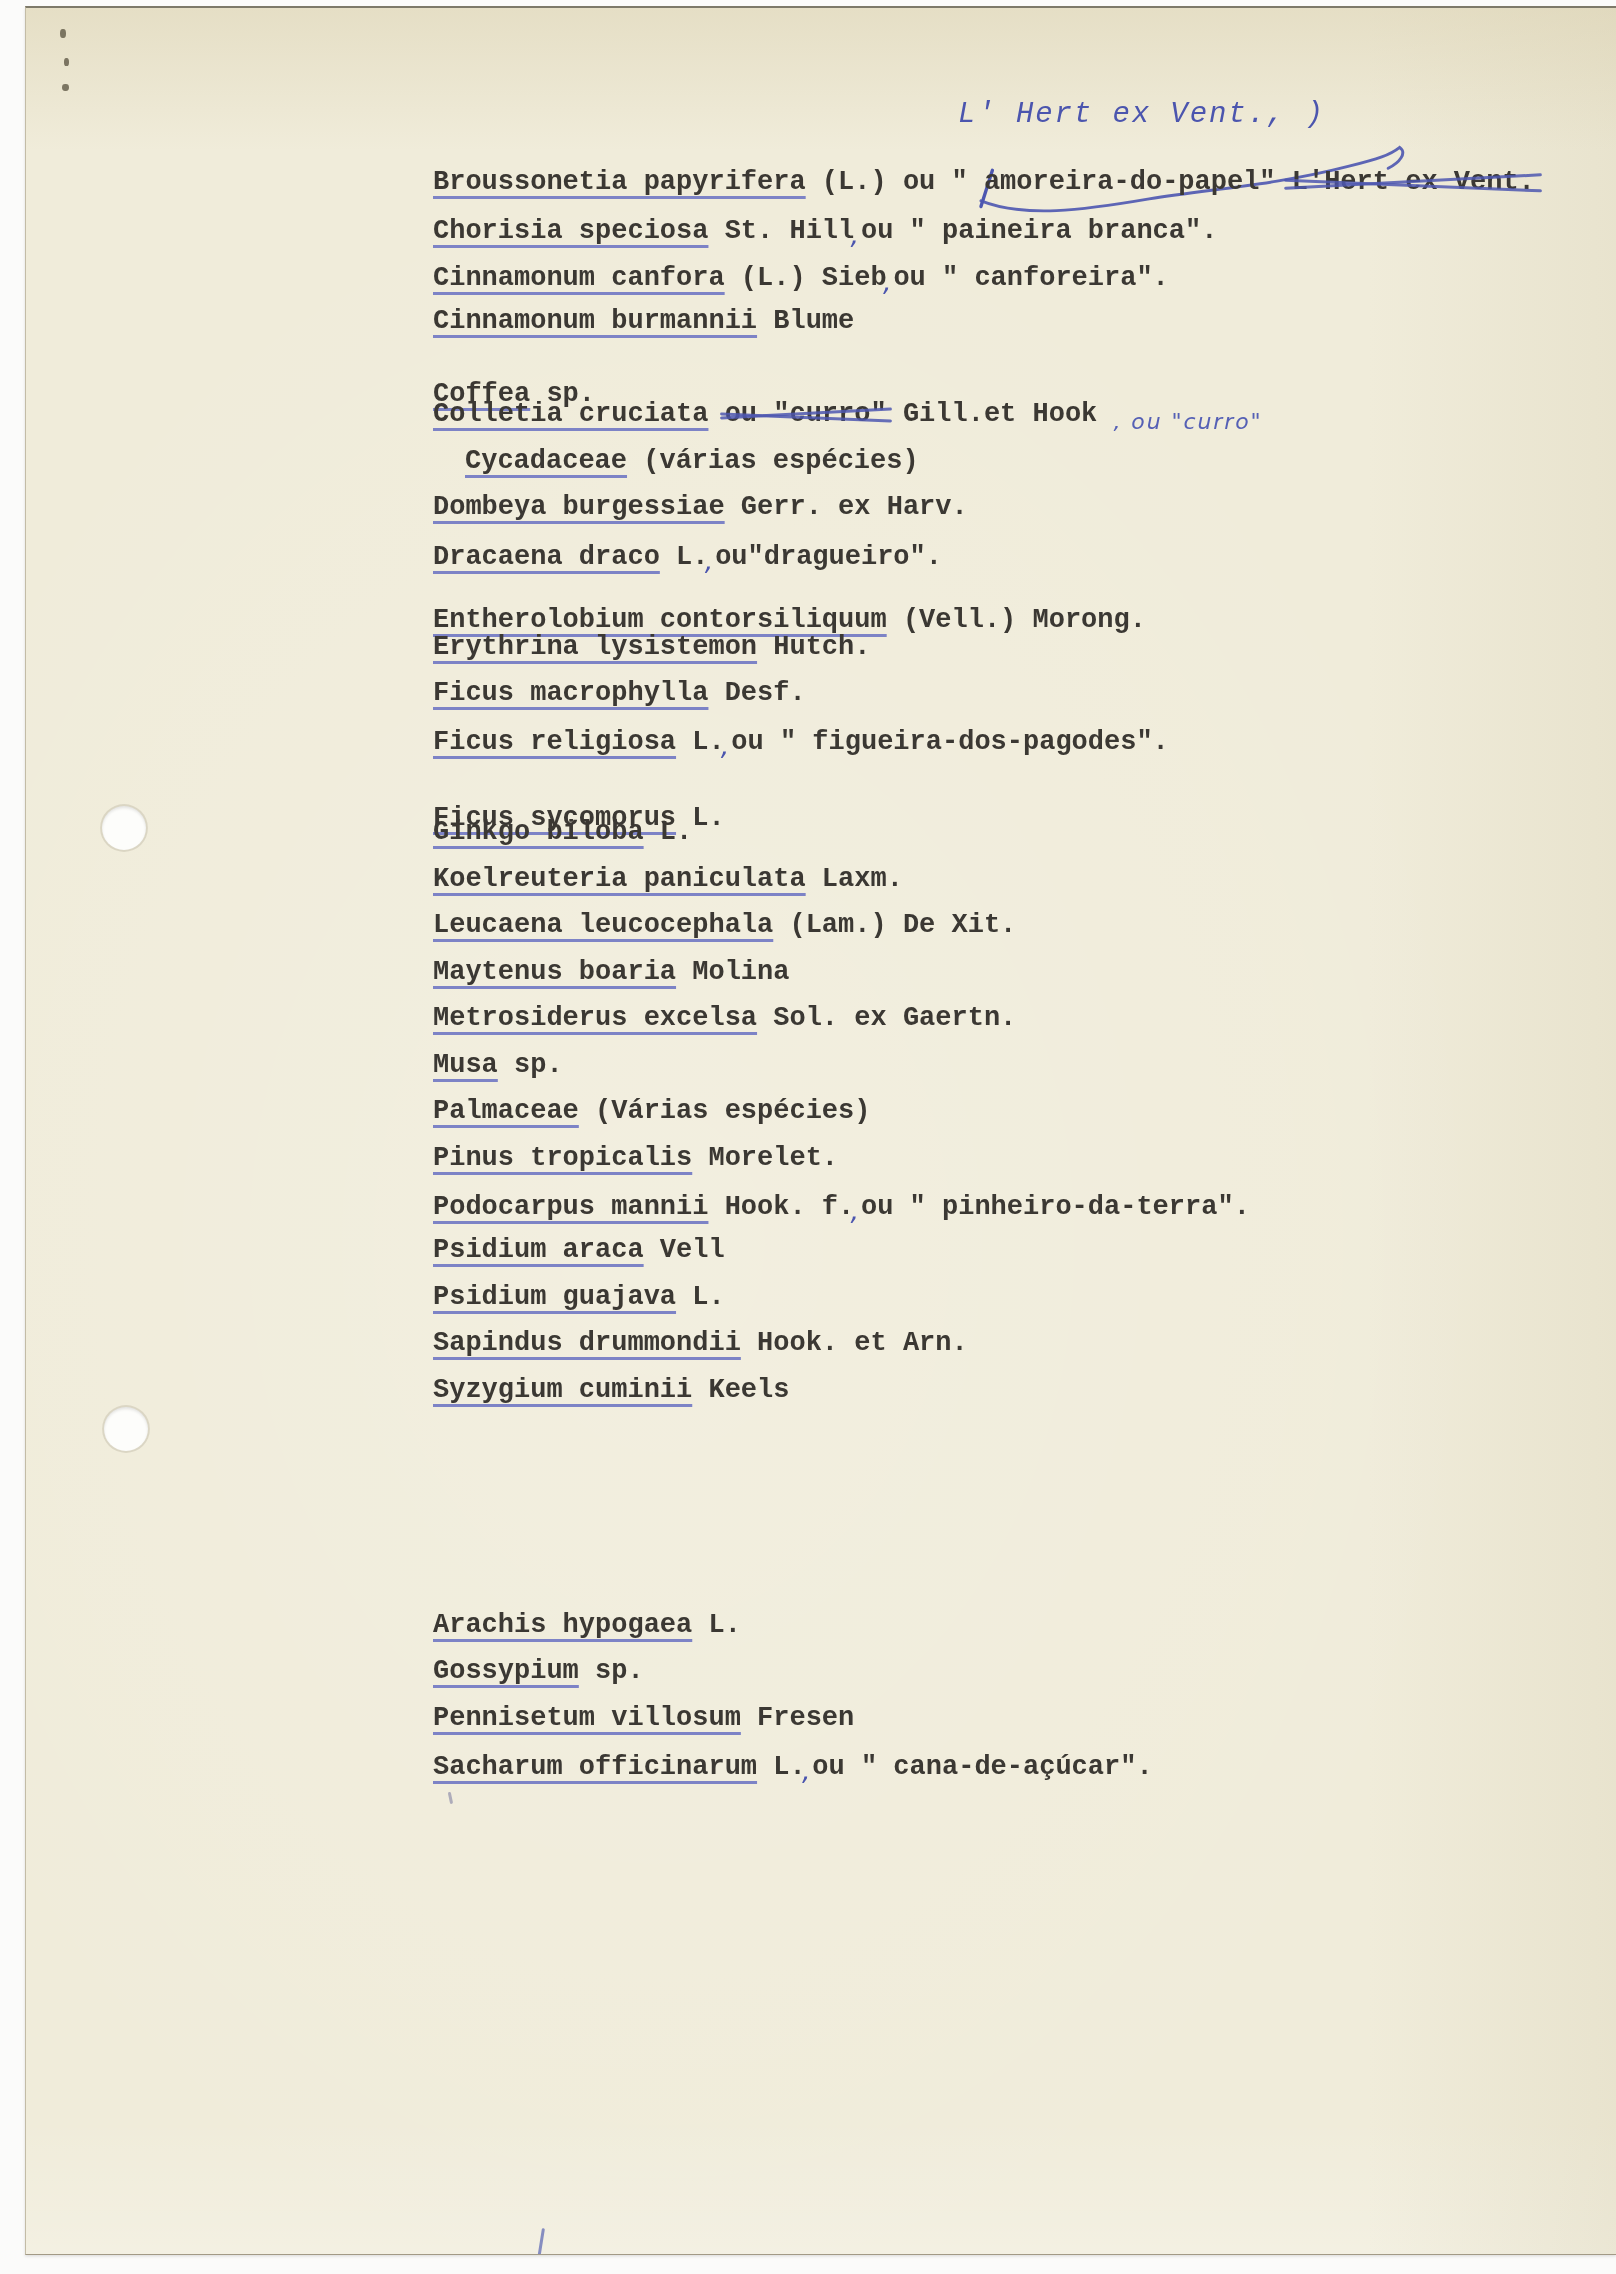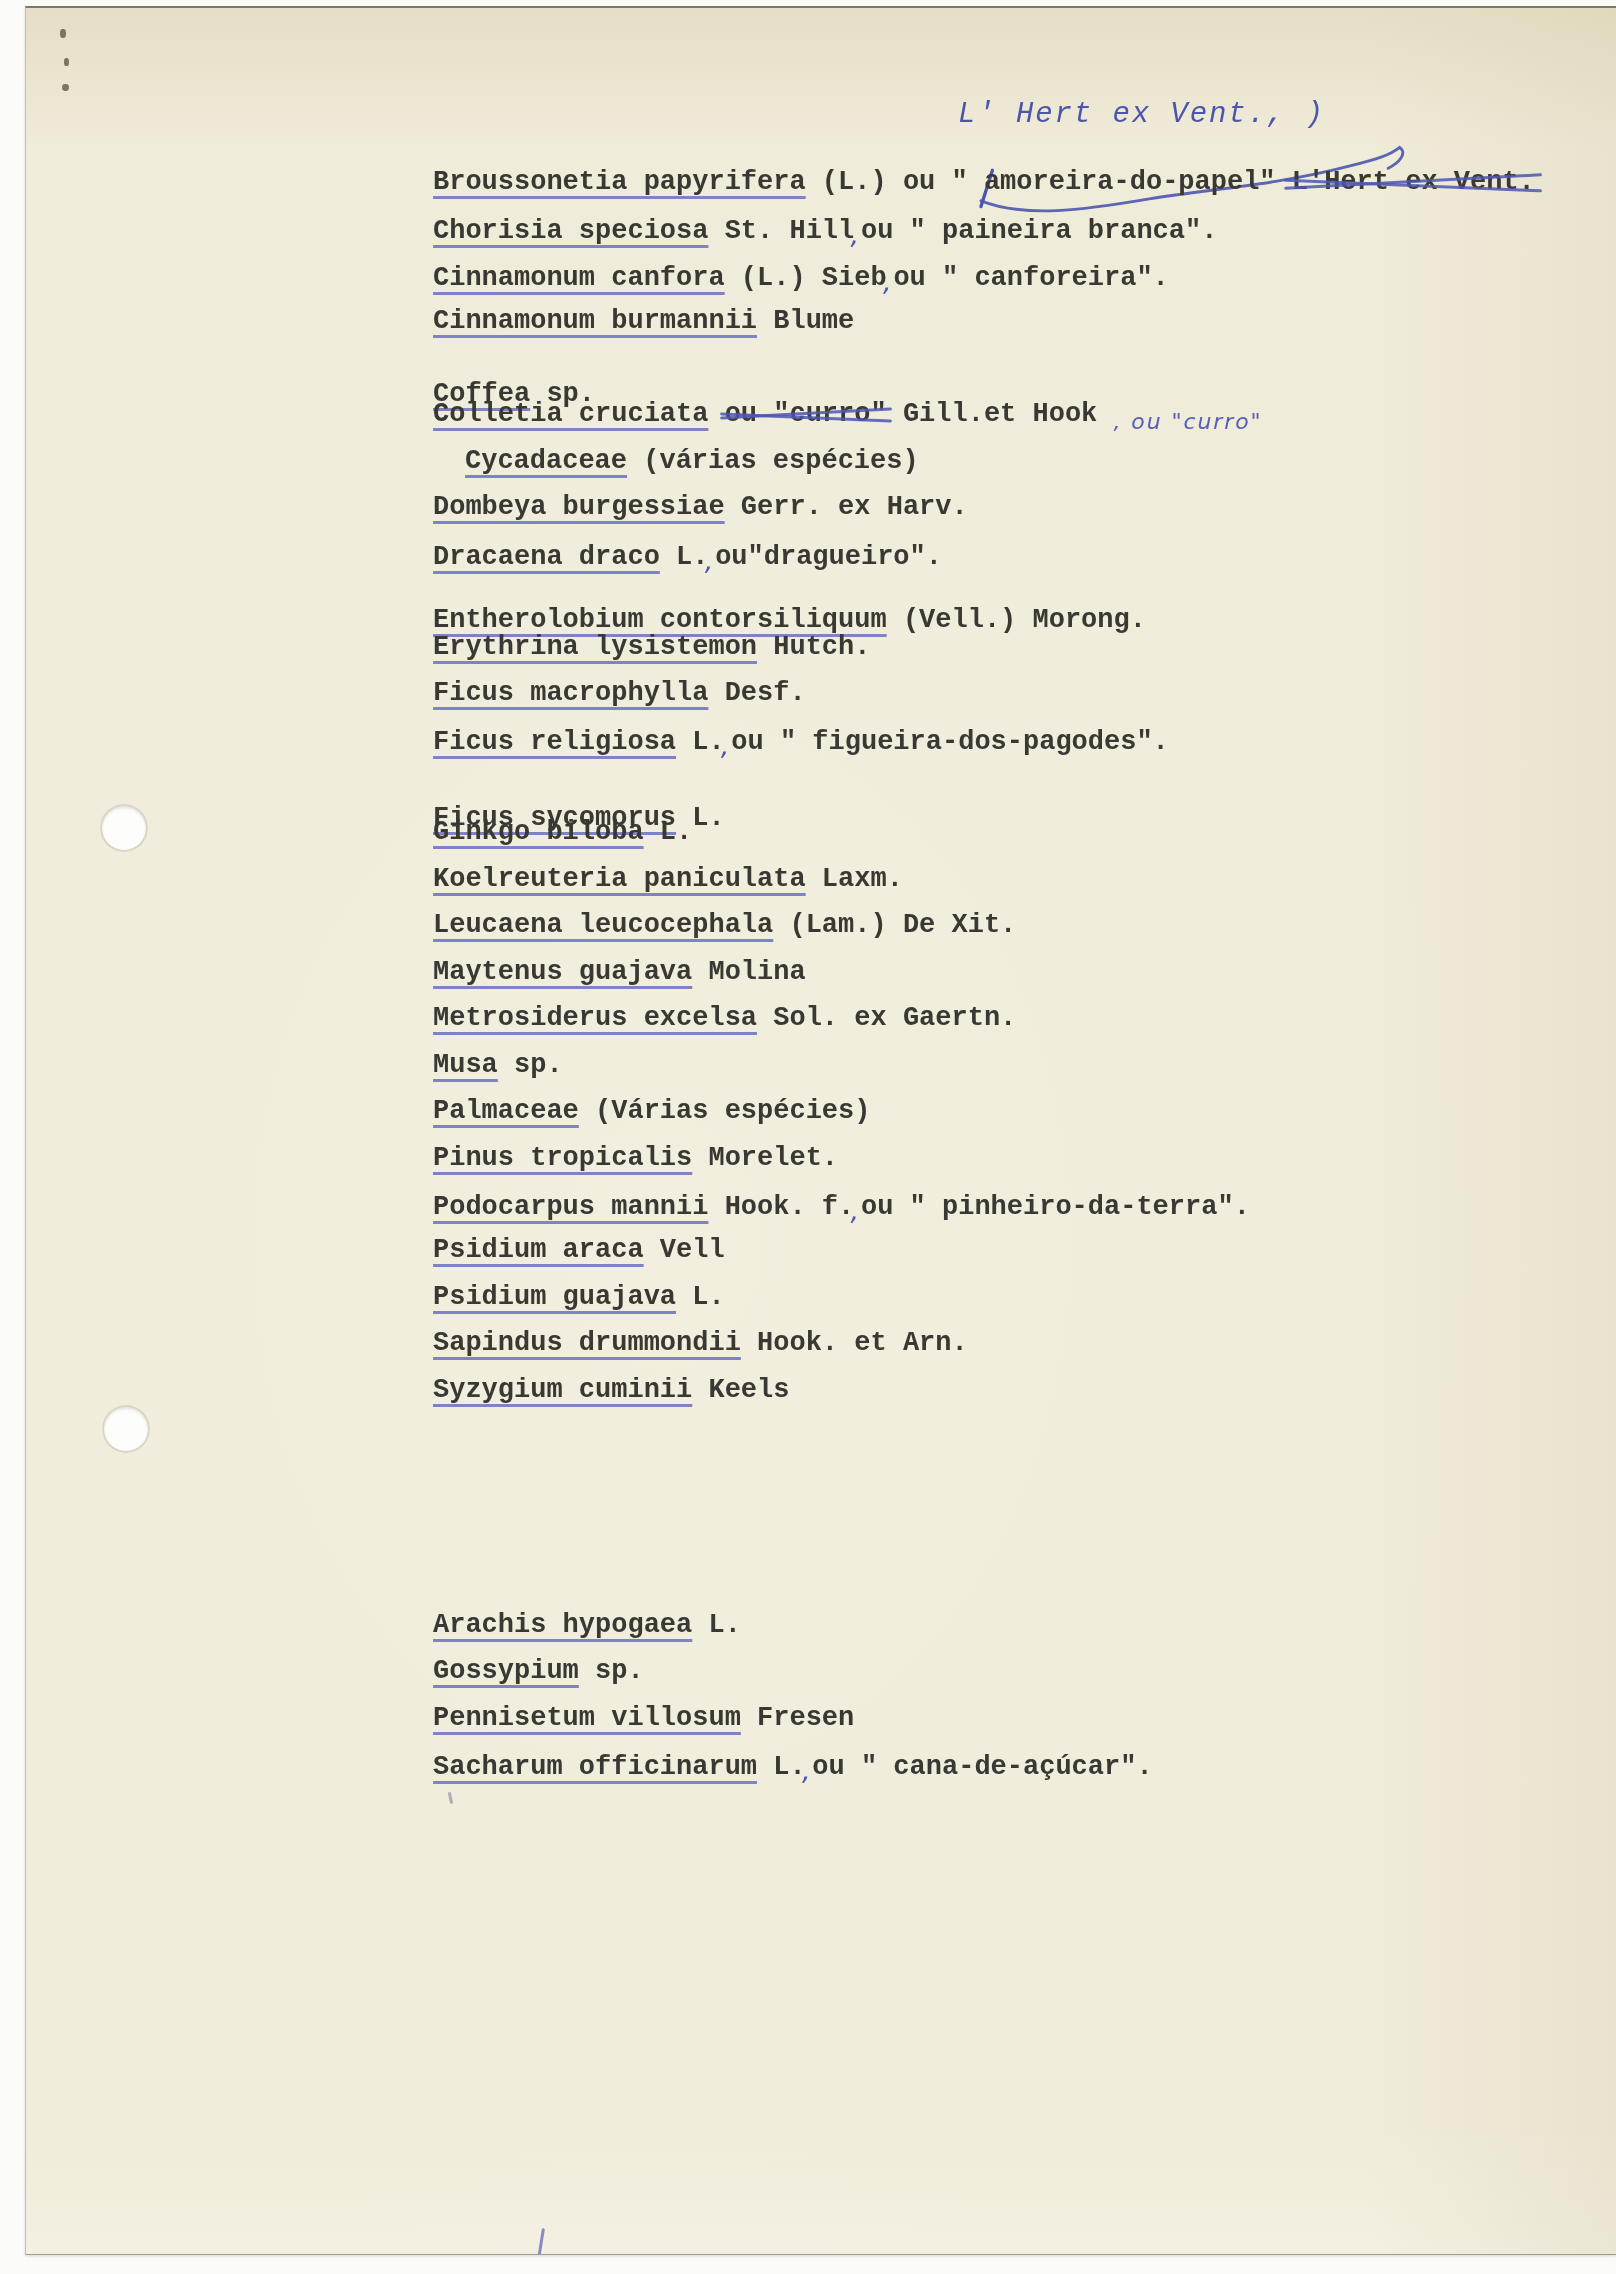--- a/index.html
+++ b/index.html
@@ -102,21 +102,21 @@
       <div class="line" style="top: 325px;"><span class="seg-u">Dombeya burgessiae</span><span class="seg-n"> Gerr. ex Harv.</span></div>
       <div class="line" style="top: 372px;"><span class="seg-u">Dracaena draco</span><span class="seg-n"> L.</span><span class="seg-hwc">,</span><span class="seg-n">ou"dragueiro".</span></div>
       <div class="line" style="top: 438px;"><span class="seg-u">Entherolobium contorsiliquum</span><span class="seg-n"> (Vell.) Morong.</span></div>
       <div class="line" style="top: 465px;"><span class="seg-u">Erythrina lysistemon</span><span class="seg-n"> Hutch.</span></div>
       <div class="line" style="top: 511px;"><span class="seg-u">Ficus macrophylla</span><span class="seg-n"> Desf.</span></div>
       <div class="line" style="top: 557px;"><span class="seg-u">Ficus religiosa</span><span class="seg-n"> L.</span><span class="seg-hwc">,</span><span class="seg-n">ou " figueira-dos-pagodes".</span></div>
       <div class="line" style="top: 604px; margin-top: 32px;"><span class="seg-u">Ficus sycomorus</span><span class="seg-n"> L.</span></div>
       <div class="line" style="top: 650px;"><span class="seg-u">Ginkgo biloba</span><span class="seg-n"> L.</span></div>
       <div class="line" style="top: 697px;"><span class="seg-u">Koelreuteria paniculata</span><span class="seg-n"> Laxm.</span></div>
       <div class="line" style="top: 743px;"><span class="seg-u">Leucaena leucocephala</span><span class="seg-n"> (Lam.) De Xit.</span></div>
-      <div class="line" style="top: 790px;"><span class="seg-u">Maytenus guajava</span><span class="seg-n"> Molina</span></div>
+      <div class="line" style="top: 790px;"><span class="seg-u">Maytenus boaria</span><span class="seg-n"> Molina</span></div>
       <div class="line" style="top: 836px;"><span class="seg-u">Metrosiderus excelsa</span><span class="seg-n"> Sol. ex Gaertn.</span></div>
       <div class="line" style="top: 883px;"><span class="seg-u">Musa</span><span class="seg-n"> sp.</span></div>
       <div class="line" style="top: 929px;"><span class="seg-u">Palmaceae</span><span class="seg-n"> (Várias espécies)</span></div>
       <div class="line" style="top: 976px;"><span class="seg-u">Pinus tropicalis</span><span class="seg-n"> Morelet.</span></div>
       <div class="line" style="top: 1022px;"><span class="seg-u">Podocarpus mannii</span><span class="seg-n"> Hook. f.</span><span class="seg-hwc">,</span><span class="seg-n">ou " pinheiro-da-terra".</span></div>
       <div class="line" style="top: 1068px;"><span class="seg-u">Psidium araca</span><span class="seg-n"> Vell</span></div>
       <div class="line" style="top: 1115px;"><span class="seg-u">Psidium guajava</span><span class="seg-n"> L.</span></div>
       <div class="line" style="top: 1161px;"><span class="seg-u">Sapindus drummondii</span><span class="seg-n"> Hook. et Arn.</span></div>
       <div class="line" style="top: 1208px;"><span class="seg-u">Syzygium cuminii</span><span class="seg-n"> Keels</span></div>
     </div>

